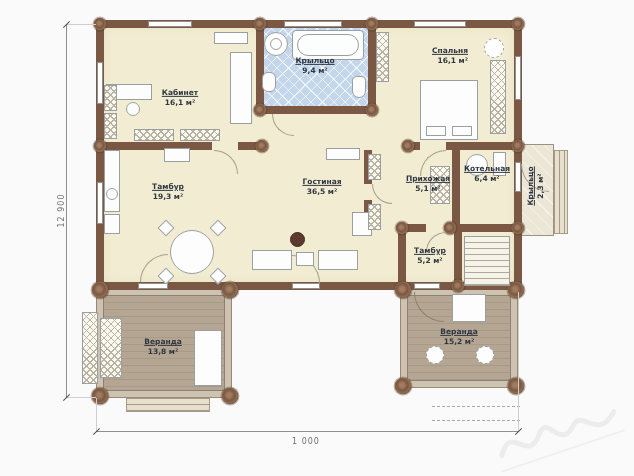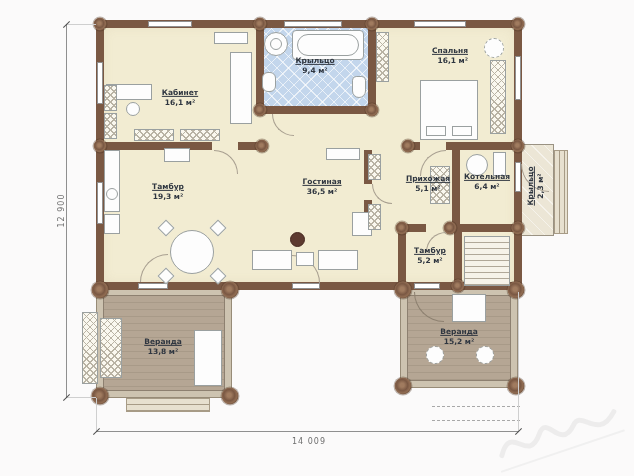--- a/index.html
+++ b/index.html
@@ -196,21 +196,21 @@
   <div class="dim" style="left:66px;top:24px;width:1px;height:374px;"></div>
   <div class="tick" style="left:62px;top:24px;"></div>
   <div class="tick" style="left:62px;top:397px;"></div>
   <div class="dimtext vert" style="left:44px;top:206px;">12 900</div>
 
   <div class="ext" style="left:96px;top:398px;width:1px;height:34px;"></div>
   <div class="ext" style="left:518px;top:292px;width:1px;height:140px;"></div>
   <div class="dim" style="left:96px;top:431px;width:423px;height:1px;"></div>
   <div class="tick" style="left:92px;top:431px;"></div>
   <div class="tick" style="left:514px;top:431px;"></div>
-  <div class="dimtext" style="left:292px;top:437px;">14 009</div>
+  <div class="dimtext" style="left:292px;top:437px;">1 000</div>
 
   <div class="room-label" style="left:180px;top:98px;">
     <span class="rn">Кабинет</span>
     <span class="ra">16,1 м²</span>
   </div>
   <div class="room-label" style="left:315px;top:66px;">
     <span class="rn">Крыльцо</span>
     <span class="ra">9,4 м²</span>
   </div>
   <div class="room-label" style="left:450px;top:56px;text-align:right;">
@@ -222,21 +222,21 @@
     <span class="ra">19,3 м²</span>
   </div>
   <div class="room-label" style="left:322px;top:187px;">
     <span class="rn">Гостиная</span>
     <span class="ra">36,5 м²</span>
   </div>
   <div class="room-label" style="left:428px;top:184px;">
     <span class="rn">Прихожая</span>
     <span class="ra">5,1 м²</span>
   </div>
-  <div class="room-label" style="left:487px;top:182px;">
+  <div class="room-label" style="left:487px;top:174px;">
     <span class="rn">Котельная</span>
     <span class="ra">6,4 м²</span>
   </div>
   <div class="room-label vert" style="left:536px;top:186px;">
     <span class="rn">Крыльцо</span>
     <span class="ra">2,3 м²</span>
   </div>
   <div class="room-label" style="left:430px;top:256px;">
     <span class="rn">Тамбур</span>
     <span class="ra">5,2 м²</span>

